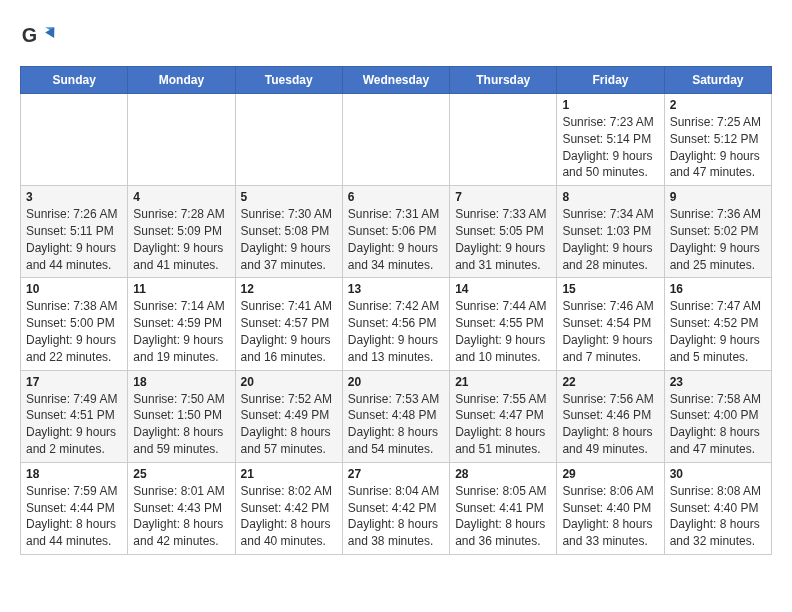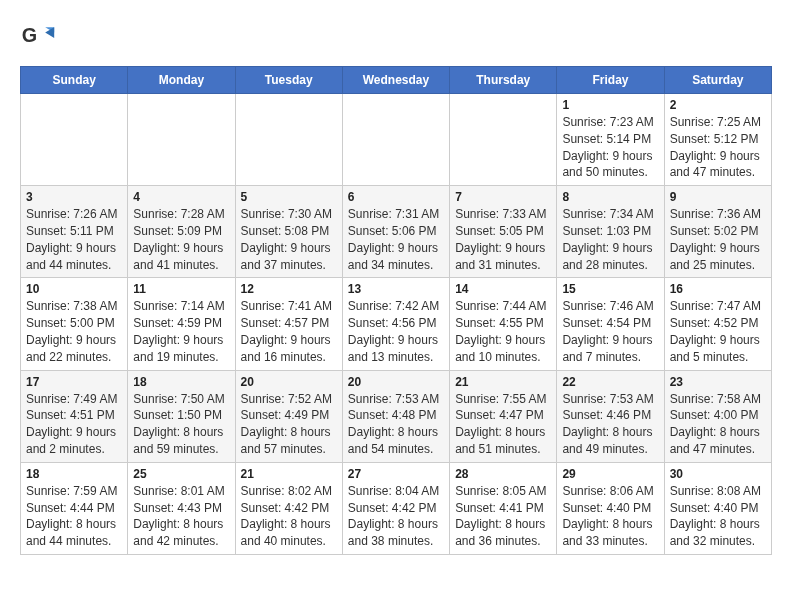--- a/index.html
+++ b/index.html
@@ -274,21 +274,21 @@
         </td>
         <td>
           <div class="day-number">21</div>
           <div class="day-info">Sunrise: 7:55 AM
 Sunset: 4:47 PM
 Daylight: 8 hours
 and 51 minutes.</div>
         </td>
         <td>
           <div class="day-number">22</div>
-          <div class="day-info">Sunrise: 7:53 AM
+          <div class="day-info">Sunrise: 7:56 AM
 Sunset: 4:46 PM
 Daylight: 8 hours
 and 49 minutes.</div>
         </td>
         <td>
           <div class="day-number">23</div>
           <div class="day-info">Sunrise: 7:58 AM
 Sunset: 4:00 PM
 Daylight: 8 hours
 and 47 minutes.</div>

